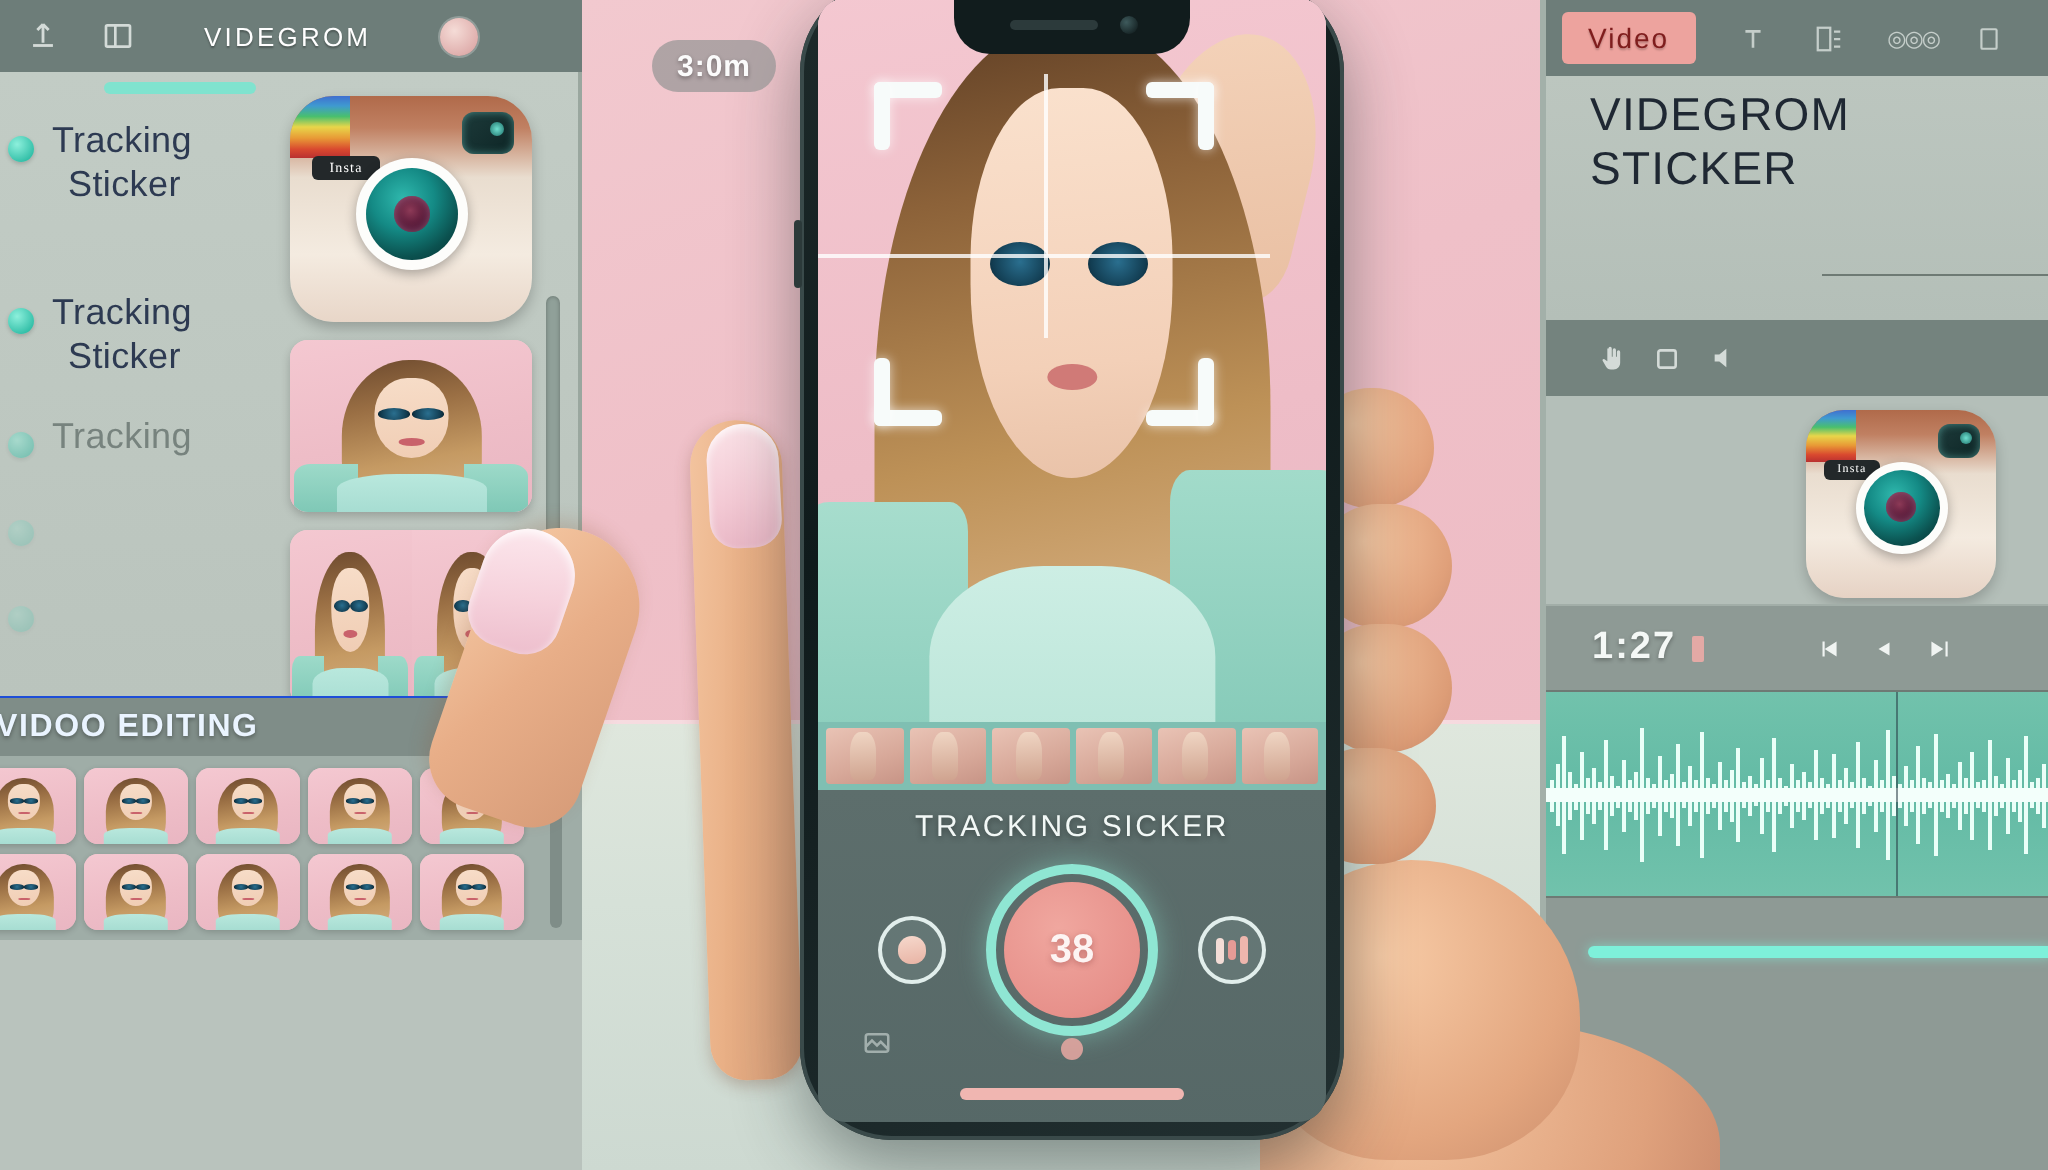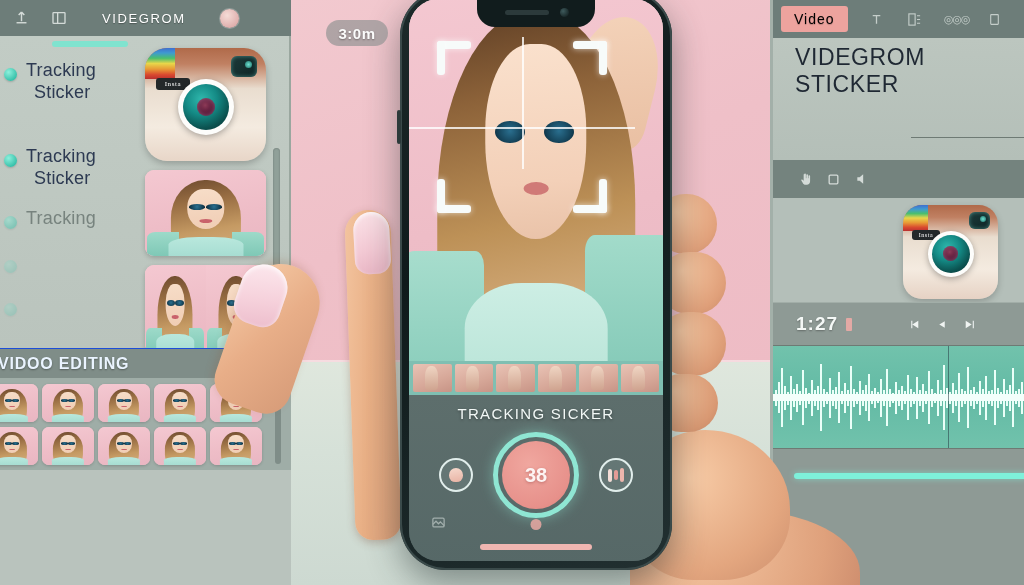--- a/index.html
+++ b/index.html
@@ -256,21 +256,21 @@
     position: absolute; left: 770px; top: 0; width: 254px; height: 585px;
     background: #b4bfb9;
     border-left: 3px solid #a3b0a9;
   }
   .toolbar-right {
     position: absolute; left: 0; top: 0; width: 254px; height: 38px;
     background: #6d7d79;
     display: flex; align-items: center; gap: 0; padding-left: 8px;
   }
   .tab-video {
-    background: #eda39e; color: #000000;
+    background: #eda39e; color: #7f1d1d;
     font-size: 14px; letter-spacing: 1px;
     padding: 5px 13px; border-radius: 3px;
     text-shadow: 0 1px 1px rgba(0,0,0,0.22);
   }
   .tr-icon {
     margin-left: 20px; opacity: 0.75;
     display:flex; align-items:center; justify-content:center;
     width: 18px; height: 18px; color:#e3eae6;
     font-size: 12px;
   }
@@ -441,21 +441,21 @@
   .phone {
     position: absolute; left: 400px; top: -10px;
     width: 272px; height: 580px;
     border-radius: 46px;
     background: linear-gradient(150deg, #1e2b2b 0%, #0f1a1b 40%, #223031 100%);
     box-shadow: 0 14px 34px rgba(30,45,45,0.45), inset 0 0 0 2px #3a4a4a;
     padding: 9px;
   }
   .screen {
     position: relative; width: 100%; height: 100%;
-    border-radius: 30px; overflow: hidden;
+    border-radius: 14px; overflow: hidden;
     background: #4c5d5c;
   }
   .screen-video {
     position: absolute; left:0; top:0; width:100%; height: 390px;
     background: linear-gradient(165deg,#f3c9d2 0%,#efc0ca 45%,#ebb9c4 100%);
     overflow: hidden;
   }
   .sv-portrait { position:absolute; left:-4%; top:-2%; width:108%; height:104%; }
   .sv-portrait .pt-hair {
     width: 72%; height: 99%; top: 5%;

